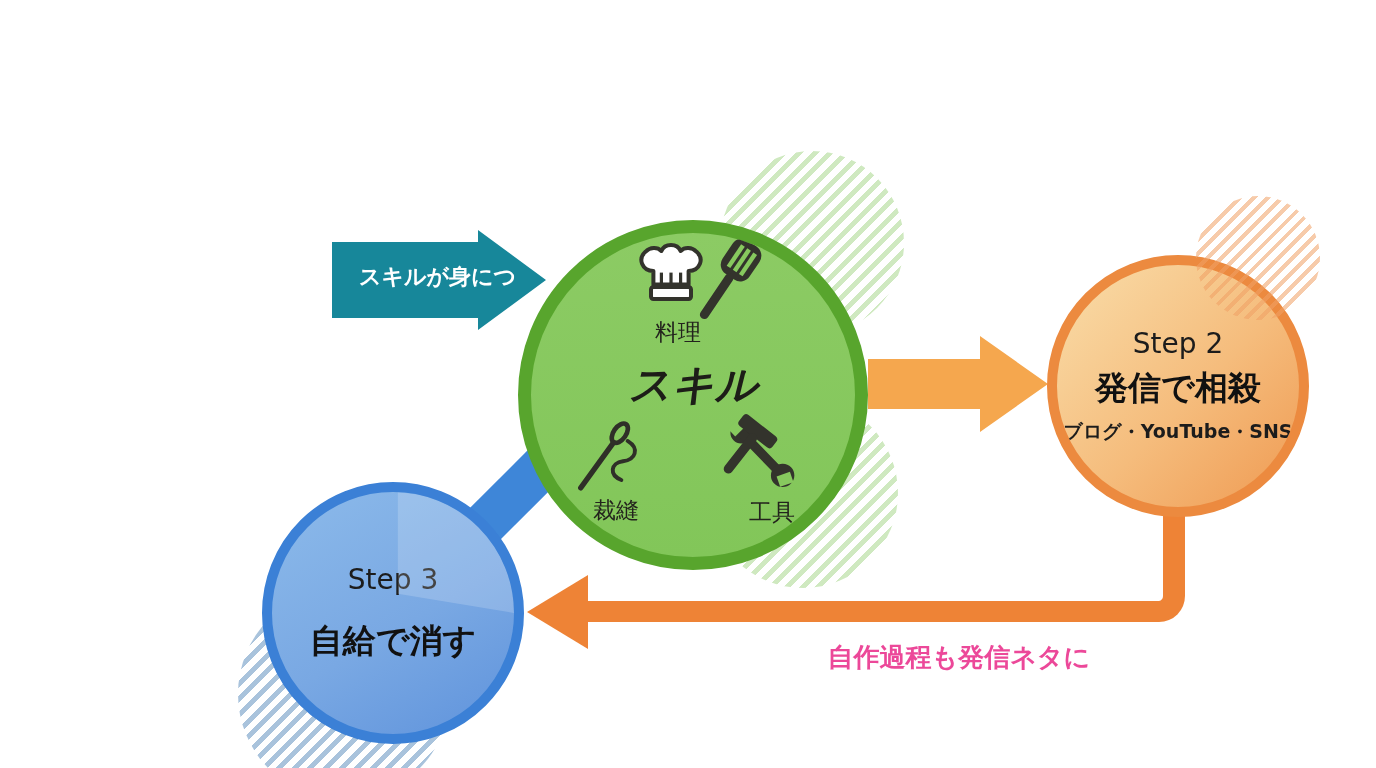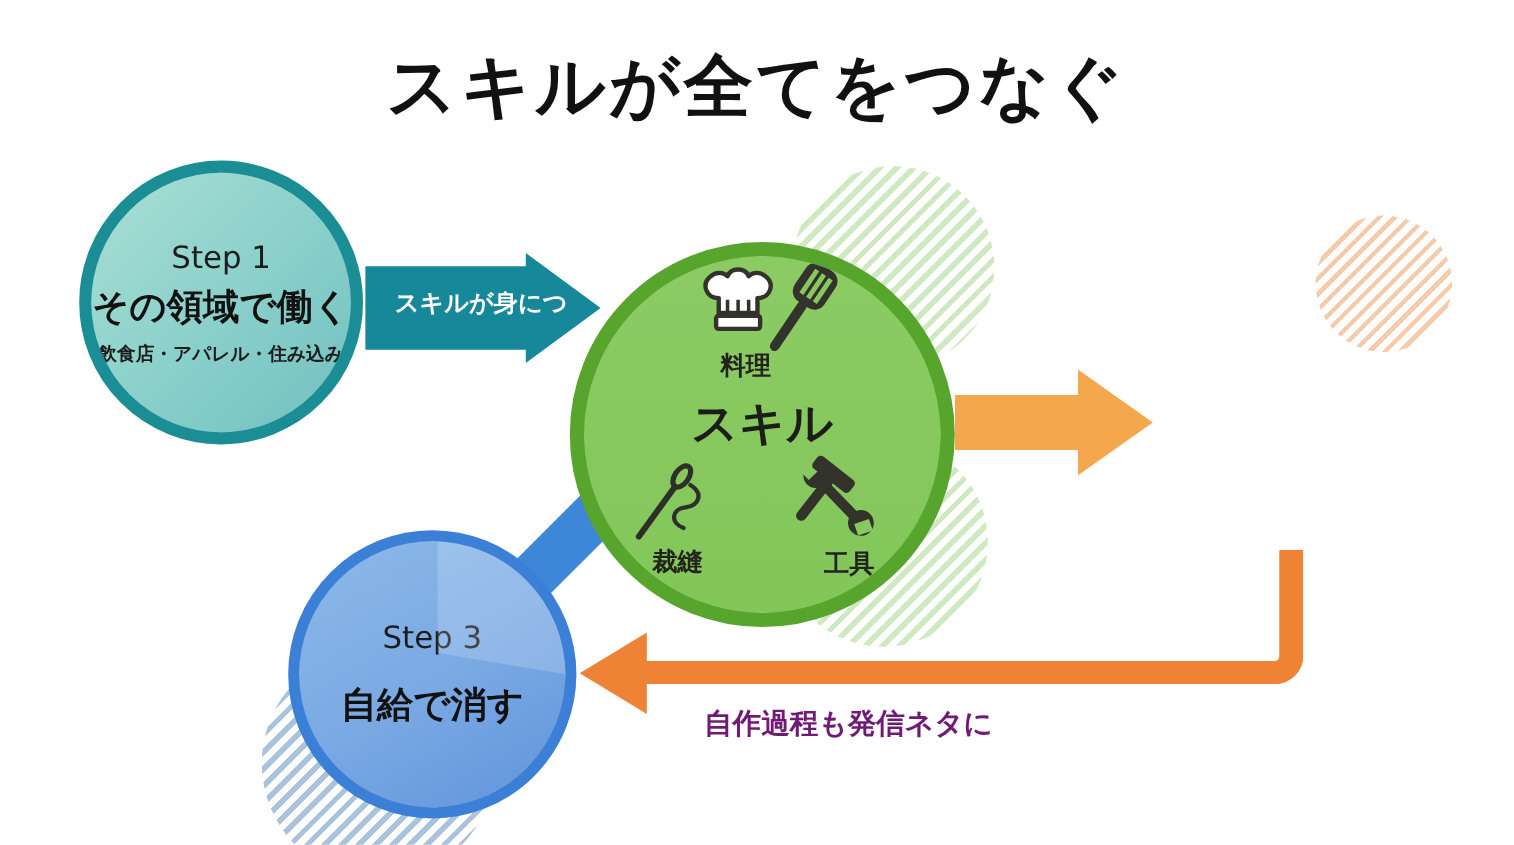--- a/index.html
+++ b/index.html
@@ -28,22 +28,22 @@
                       line-height:46px; text-align:right; color:#fff; font-weight:bold;
                       font-size:22px; z-index:2; }
   .blue-connector { position:absolute; left:417px; top:485px; width:170px; height:44px;
                     background:#3e86d8; transform:rotate(-45deg); z-index:2; }
   .loop-corner { position:absolute; left:585px; top:500px; width:600px; height:122px;
                  border-right:22px solid #ee8336; border-bottom:21px solid #ee8336;
                  border-bottom-right-radius:26px; z-index:2; }
   .loop-head { position:absolute; left:527px; top:575px; width:0; height:0;
                border-top:37px solid transparent; border-bottom:37px solid transparent;
                border-right:61px solid #ee8336; z-index:2; }
-  .loop-label { position:absolute; left:640px; top:640px; width:450px; text-align:left;
-                font-size:26px; font-weight:bold; color:#701a75; z-index:4; }
+  .loop-label { position:absolute; left:640px; top:640px; width:450px; text-align:right;
+                font-size:26px; font-weight:bold; color:#ec4899; z-index:4; }
 
   
   .circle { position:absolute; border-radius:50%; z-index:3; overflow:hidden;
             display:flex; flex-direction:column; align-items:center; justify-content:center;
             text-align:center; }
   .step1-circle { left:72px; top:146px; width:258px; height:258px;
                   border:11px solid #1a8d95;
                   background:linear-gradient(135deg,#aadfd6 0%,#8ed2cc 45%,#71c0c0 100%); }
   .step2-circle { left:1047px; top:255px; width:262px; height:262px;
                   border:10px solid #ec8a3f;
@@ -56,38 +56,37 @@
                  clip-path:polygon(52% 0%, 100% 6%, 100% 50%, 52% 42%); }
   .step-label { font-size:28px; color:#1c1c1c; }
   .step-title { font-size:33px; font-weight:bold; color:#111; margin-top:6px; white-space:nowrap; }
   .step-sub   { font-size:17px; font-weight:600; color:#1c1c1c; margin-top:8px; white-space:nowrap; }
   .step2-circle .step-sub, .step3-circle .step-sub { font-size:19px; }
 
   .skill-circle { left:518px; top:220px; width:350px; height:350px;
                   border:13px solid #58a52d; display:block;
                   background:linear-gradient(180deg,#8ccb64 0%,#82c659 100%); }
   .skill-title { position:absolute; left:0; top:124px; width:324px; 
-                 font-size:42px; font-weight:bold; color:#1d1d18; }
+                 font-size:42px; font-weight:bold; color:#1d1d18;font-style:italic; }
   .skill-item-label { position:absolute; width:110px; text-align:center;
-                      font-size:23px; font-weight:700; color:#23231d; }
+                      font-size:23px; font-weight:400; color:#23231d; }
   .label-cooking { left:92px;  top:84px;  }
   .label-sewing  { left:30px;  top:262px; }
   .label-tools   { left:186px; top:264px; }
   .icon { position:absolute; }
   .icon-chef    { left:100px; top:2px;   width:80px;  height:80px; }
   .icon-spatula { left:168px; top:0px;   width:56px;  height:96px; transform:rotate(34deg); }
   .icon-needle  { left:42px;  top:182px; width:78px;  height:80px; }
   .icon-tools   { left:188px; top:178px; width:86px;  height:86px; }
 </style>
 </head>
 <body>
 
 <div class="stage">
 
-  <div class="main-title">スキルが全てをつなぐ</div>
 
   <div class="striped green striped-green-top"></div>
   <div class="striped green striped-green-bottom"></div>
   <div class="striped teal striped-teal-bl"></div>
   <div class="striped orange striped-orange-tr"></div>
 
   <svg class="arrow-svg" style="left:332px; top:230px;" width="216" height="100">
     <polygon points="0,12 146,12 146,0 214,50 146,100 146,88 0,88" fill="#17879a"></polygon>
   </svg>
   <div class="teal-arrow-label">スキルが身につく</div>
@@ -95,25 +94,20 @@
   <svg class="arrow-svg" style="left:868px; top:334px;" width="182" height="100">
     <polygon points="0,25 112,25 112,2 180,50 112,98 112,75 0,75" fill="#f5a74e"></polygon>
   </svg>
 
   <div class="blue-connector"></div>
 
   <div class="loop-corner"></div>
   <div class="loop-head"></div>
   <div class="loop-label">自作過程も発信ネタに</div>
 
-  <div class="circle step1-circle">
-    <div class="step-label">Step 1</div>
-    <div class="step-title">その領域で働く</div>
-    <div class="step-sub">飲食店・アパレル・住み込み</div>
-  </div>
 
   <div class="circle skill-circle">
     <svg class="icon icon-chef" viewBox="0 0 100 100">
       <path d="M28 62 V45 C14 45 8 30 18 21 C24 15 33 15 38 20 C42 10 58 10 62 20 C67 15 76 15 82 21 C92 30 86 45 72 45 V62 Z" fill="#ffffff" stroke="#33332c" stroke-width="5" stroke-linejoin="round"></path>
       <line x1="38" y1="47" x2="38" y2="61" stroke="#33332c" stroke-width="4"></line>
       <line x1="50" y1="47" x2="50" y2="61" stroke="#33332c" stroke-width="4"></line>
       <line x1="62" y1="47" x2="62" y2="61" stroke="#33332c" stroke-width="4"></line>
       <rect x="25" y="65" width="50" height="15" rx="3" fill="#ffffff" stroke="#33332c" stroke-width="5"></rect>
     </svg>
     <svg class="icon icon-spatula" viewBox="0 0 60 130">
@@ -143,20 +137,25 @@
         <rect x="46" y="92" width="18" height="14" fill="#87c95e" transform="rotate(25 55 96)"></rect>
       </g>
       <g transform="rotate(38 45 35)" fill="#33332c">
         <rect x="16" y="16" width="54" height="18" rx="5"></rect>
         <rect x="37" y="30" width="12" height="62" rx="6"></rect>
       </g>
     </svg>
     <div class="skill-item-label label-tools">工具</div>
   </div>
 
+  <div class="circle step2-circle">
+    <div class="step-label">Step 2</div>
+    <div class="step-title">発信で相殺</div>
+    <div class="step-sub">ブログ・YouTube・SNS</div>
+  </div>
 
   <div class="circle step3-circle">
     <div class="step3-wedge"></div>
     <div class="step-label">Step 3</div>
     <div class="step-title">自給で消す</div>
   </div>
 
 </div>
 
 </body></html>

